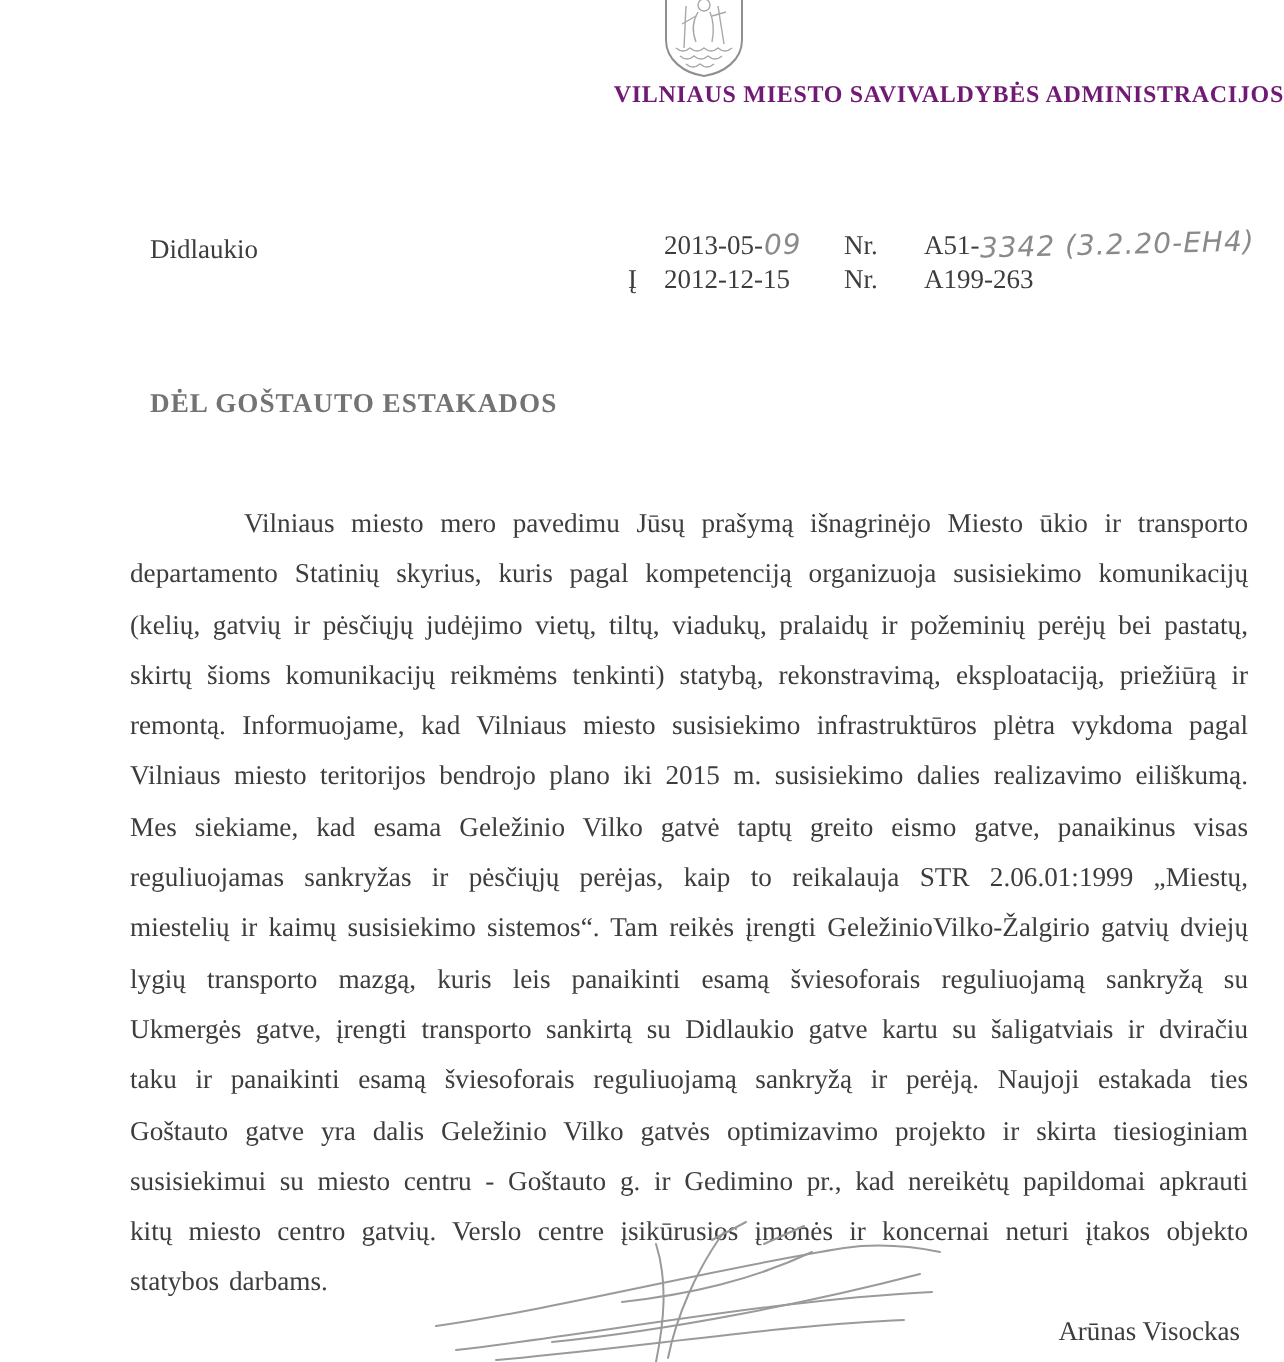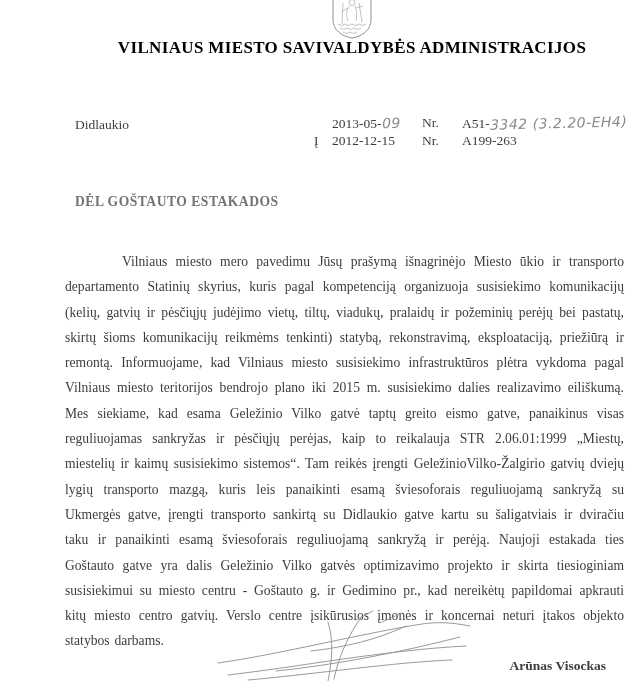--- a/index.html
+++ b/index.html
@@ -12,23 +12,23 @@
     font-family:"Liberation Serif", serif;
     color:#3d3d3d;
   }
 
   
   .emblem { position:absolute; top:-6px; left:329px; width:46px; height:46px; }
 
   
   .org-header {
     position:absolute; top:40px; left:62px; width:580px;
-    text-align:center; font-weight:bold;
-    font-size:17px; line-height:15.6px; letter-spacing:0.35px;
-    color:#000000;
+    text-align:right; font-weight:bold;
+    font-size:12px; line-height:15.6px; letter-spacing:0.35px;
+    color:#701a75;
   }
 
   
   .addressee { position:absolute; top:117px; left:75px; font-size:13.5px; }
   .refs {
     position:absolute; top:115px; left:314px;
     font-size:13.5px; line-height:16.5px;
     display:grid; grid-template-columns:14px 86px 36px auto;
     column-gap:4px; white-space:nowrap;
   }
@@ -52,21 +52,21 @@
   
   .body-text {
     position:absolute; top:249px; left:65px; width:559px;
     font-size:13.6px; line-height:25.3px;
     text-align:justify; text-indent:57px;
     word-spacing:1.5px;
   }
 
   
   .sig-title { position:absolute; top:658px; left:75px; font-size:13.5px;margin-top:43px; }
-  .sig-name  { position:absolute; top:658px; right:36px; font-size:13.5px;font-weight:bold; }
+  .sig-name  { position:absolute; top:658px; right:22px; font-size:13.5px; }
   .sig-scribble { position:absolute; top:609px; left:216px; width:262px; height:72px; }
 
   svg { display:block; }
 </style>
 </head>
 <body>
 
 <div class="page">
 
   <div class="emblem">

